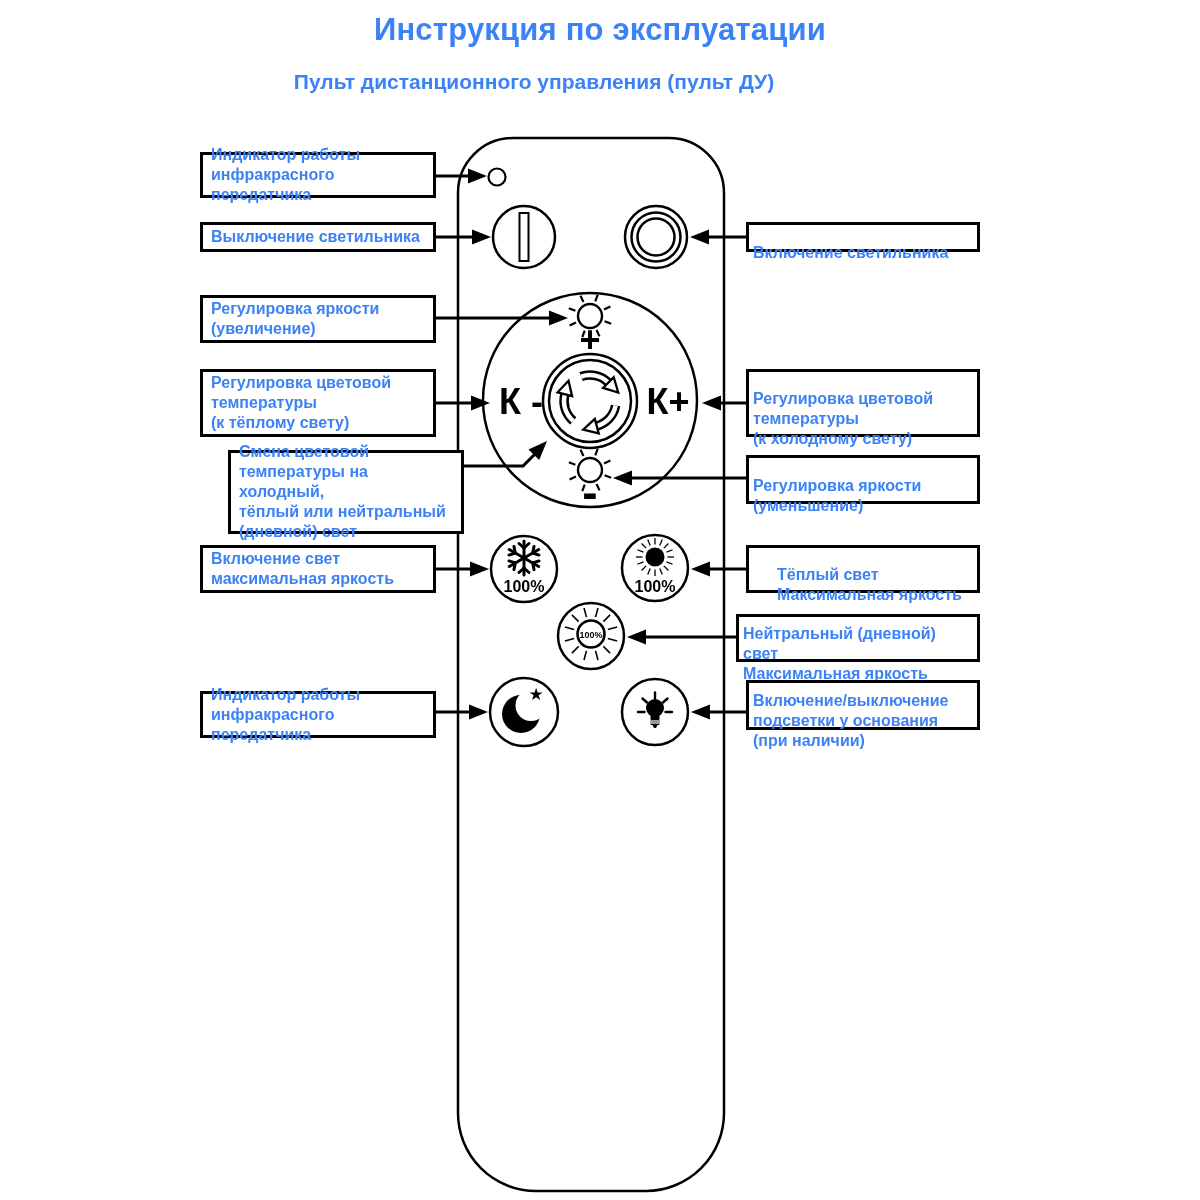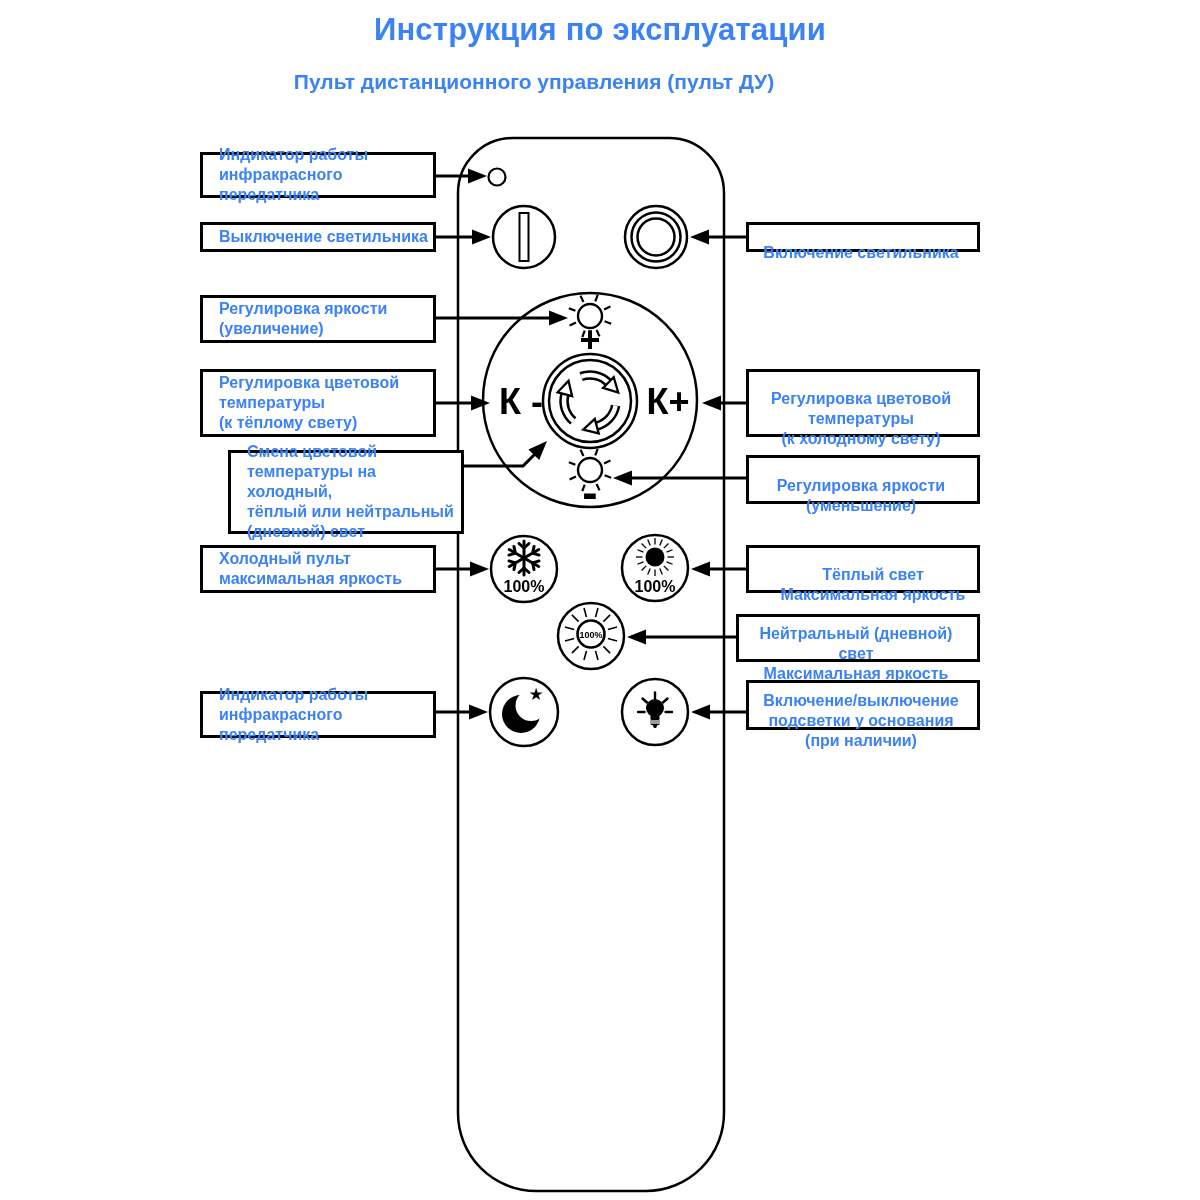--- a/index.html
+++ b/index.html
@@ -15,23 +15,23 @@
     position:absolute;top:70px;left:0;width:1068px;margin:0;text-align:center;
     font-size:21px;font-weight:bold;
   }
   .diagram{position:absolute;left:0;top:0;width:1200px;height:1200px;}
   .label{
     position:absolute;border:3px solid #000;background:#fff;box-sizing:border-box;
     display:flex;align-items:center;font-size:16px;font-weight:bold;line-height:20px;
   }
   .label span{white-space:pre-line;display:block;width:100%;}
   .lb{left:200px;width:236px;}
-  .lb span{text-align:left;padding-left:16px;padding-right:4px;}
+  .lb span{text-align:left;padding-left:8px;padding-right:4px;}
   .rb{left:746px;width:234px;}
-  .rb span{text-align:center;padding-right:8px;padding-left:4px;margin-top:32px;}
+  .rb span{text-align:left;padding-right:8px;padding-left:4px;margin-top:32px;}
   .l1{top:152px;height:46px;}
   .l2{top:222px;height:30px;}
   .l3{top:295px;height:48px;}
   .l4{top:369px;height:68px;}
   .l5{top:450px;height:84px;margin-left:28px;}
   .l6{top:545px;height:48px;}
   .l7{top:691px;height:47px;}
   .r1{top:222px;height:30px;}
   .r2{top:369px;height:68px;}
   .r3{top:455px;height:49px;}
@@ -283,21 +283,21 @@
 температуры
 (к тёплому свету)</span>
     </div>
   <div class="label lb l5">
       <span>Смена цветовой
 температуры на холодный,
 тёплый или нейтральный
 (дневной) свет</span>
     </div>
   <div class="label lb l6">
-      <span>Холодный пульт
+      <span>Включение свет
 максимальная яркость</span>
     </div>
   <div class="label lb l7">
       <span>Индикатор работы
 инфракрасного передатчика</span>
     </div>
 
   <div class="label rb r1">
       <span>Включение светильника</span>
     </div>

